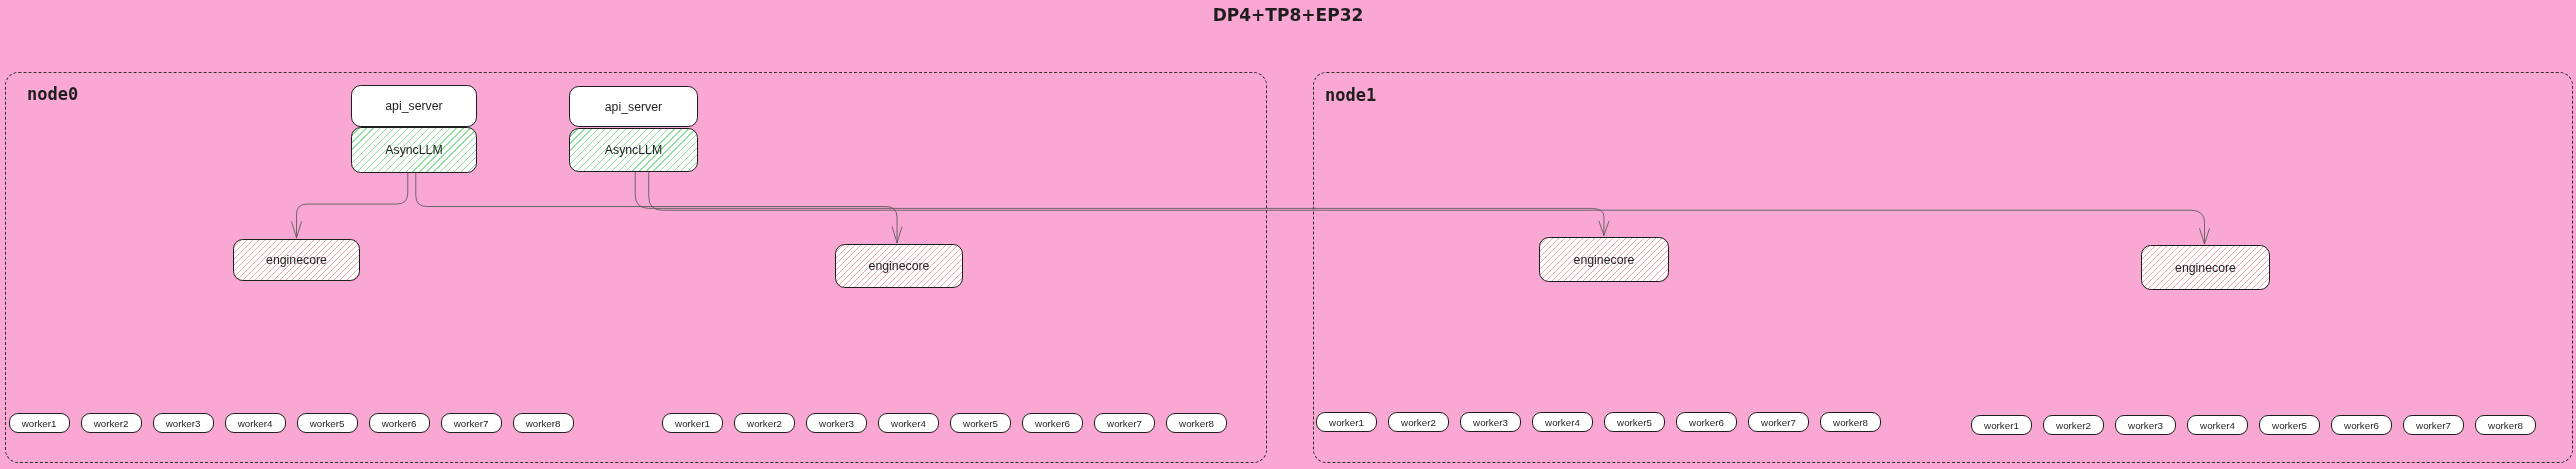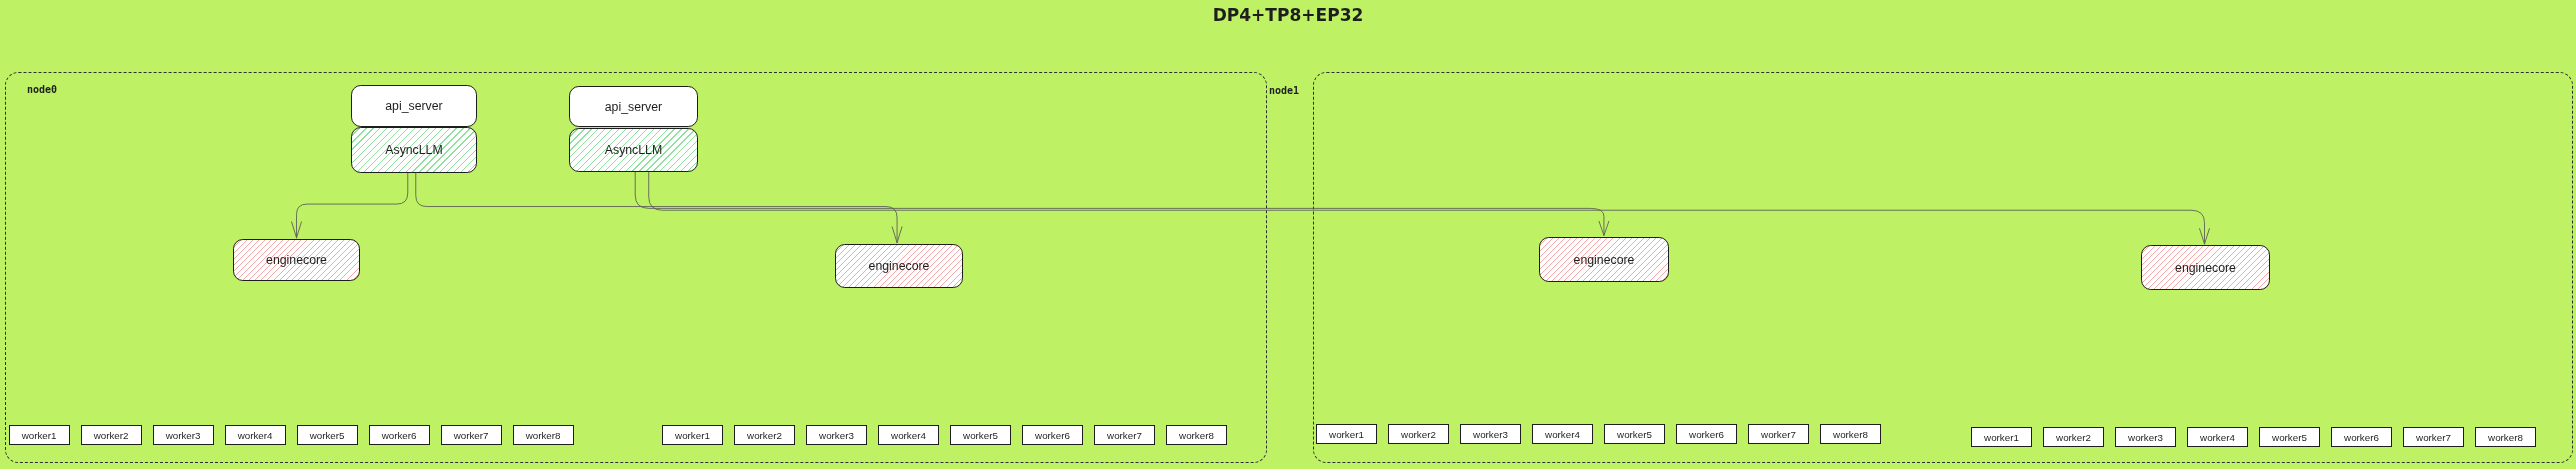--- a/index.html
+++ b/index.html
@@ -7,42 +7,42 @@
     --green-hatch:#8fdf9f;
     --red-hatch:#f1a8a8;
     --connector:#5a5a5a;
     --node-border:#2f2f2f;
     --text:#1e1e1e;
   }
   html,body{margin:0;padding:0;background:#ffffff;}
   .canvas{
     position:relative;
     width:2576px;height:469px;
-    background:#bef264;
+    background:#f9a8d4;
     font-family:"Liberation Sans", sans-serif;
     color:var(--text);
     overflow:hidden;
   }
   .title{
     position:absolute;left:0;right:0;top:3.7px;
     text-align:center;
     font-size:18.5px;font-weight:600;letter-spacing:0px;
     transform:scaleX(0.92);
     font-family:"DejaVu Sans", sans-serif;
   }
   .node{
     position:absolute;
     border:1.2px dashed var(--node-border);
     border-radius:13.5px;
     background:transparent;
   }
   .node-label{
     position:absolute;
     font-family:"DejaVu Sans Mono", monospace;
-    font-size:10px;font-weight:600;
+    font-size:17px;font-weight:600;
   }
   .box{
     position:absolute;
     display:flex;align-items:center;justify-content:center;
     border:1.4px solid var(--box-border);
     border-radius:9.8px;
     background:#ffffff;
     font-size:12.3px;
     box-sizing:border-box;
     text-align:center;
@@ -58,26 +58,25 @@
       transparent 0.7px, transparent 4.3px);
   }
   .worker-row{
     position:absolute;
     display:flex;gap:11px;
   }
   .worker{
     width:61px;height:20px;
     display:flex;align-items:center;justify-content:center;
     border:1.4px solid var(--box-border);
-    border-radius:0;
+    border-radius:9px;
     background:#ffffff;
     font-size:9.8px;
     box-sizing:border-box;
     flex:0 0 auto;
-    margin-top:12px;
   }
   svg.connectors{
     position:absolute;left:0;top:0;
     pointer-events:none;
   }
   svg.connectors path{
     fill:none;
     stroke:var(--connector);
     stroke-width:1.4px;
     stroke-linecap:round;
@@ -88,21 +87,21 @@
 <body>
 
 <div class="canvas">
 
   <div class="title">DP4+TP8+EP32</div>
 
   <div class="node" style="left:4.9px;top:72px;width:1260px;height:389px;"></div>
   <div class="node-label" style="left:27px;top:84px;">node0</div>
 
   <div class="node" style="left:1313px;top:72px;width:1258px;height:389px;"></div>
-  <div class="node-label" style="left:1269px;top:85px;">node1</div>
+  <div class="node-label" style="left:1325px;top:85px;">node1</div>
 
   <svg class="connectors" width="2576" height="469" viewBox="0 0 4188 763">
     <path d="M662,281 L662,314 Q662,332 644,332 L498,332 Q481,332 481,349 L481,387 M473,361 L481,387 L489,361"></path>
     <path d="M675,281 L675,318 Q675,336 693,336 L1440,336 Q1458,336 1458,354 L1458,395 M1450,369 L1458,395 L1466,369"></path>
     <path d="M1032,280 L1032,317 Q1032,339 1054,339 L2586,339 Q2608,339 2608,352 L2608,383 M2600,360 L2608,383 L2616,360"></path>
     <path d="M1054,280 L1054,320 Q1054,342 1076,342 L3563,342 Q3585,342 3585,362 L3585,397 M3577,372 L3585,397 L3593,372"></path>
   </svg>
 
   <div class="box" style="left:351px;top:85px;width:126px;height:42px;">api_server</div>
   <div class="box hatch-green" style="left:351px;top:127px;width:126px;height:46px;">AsyncLLM</div>

